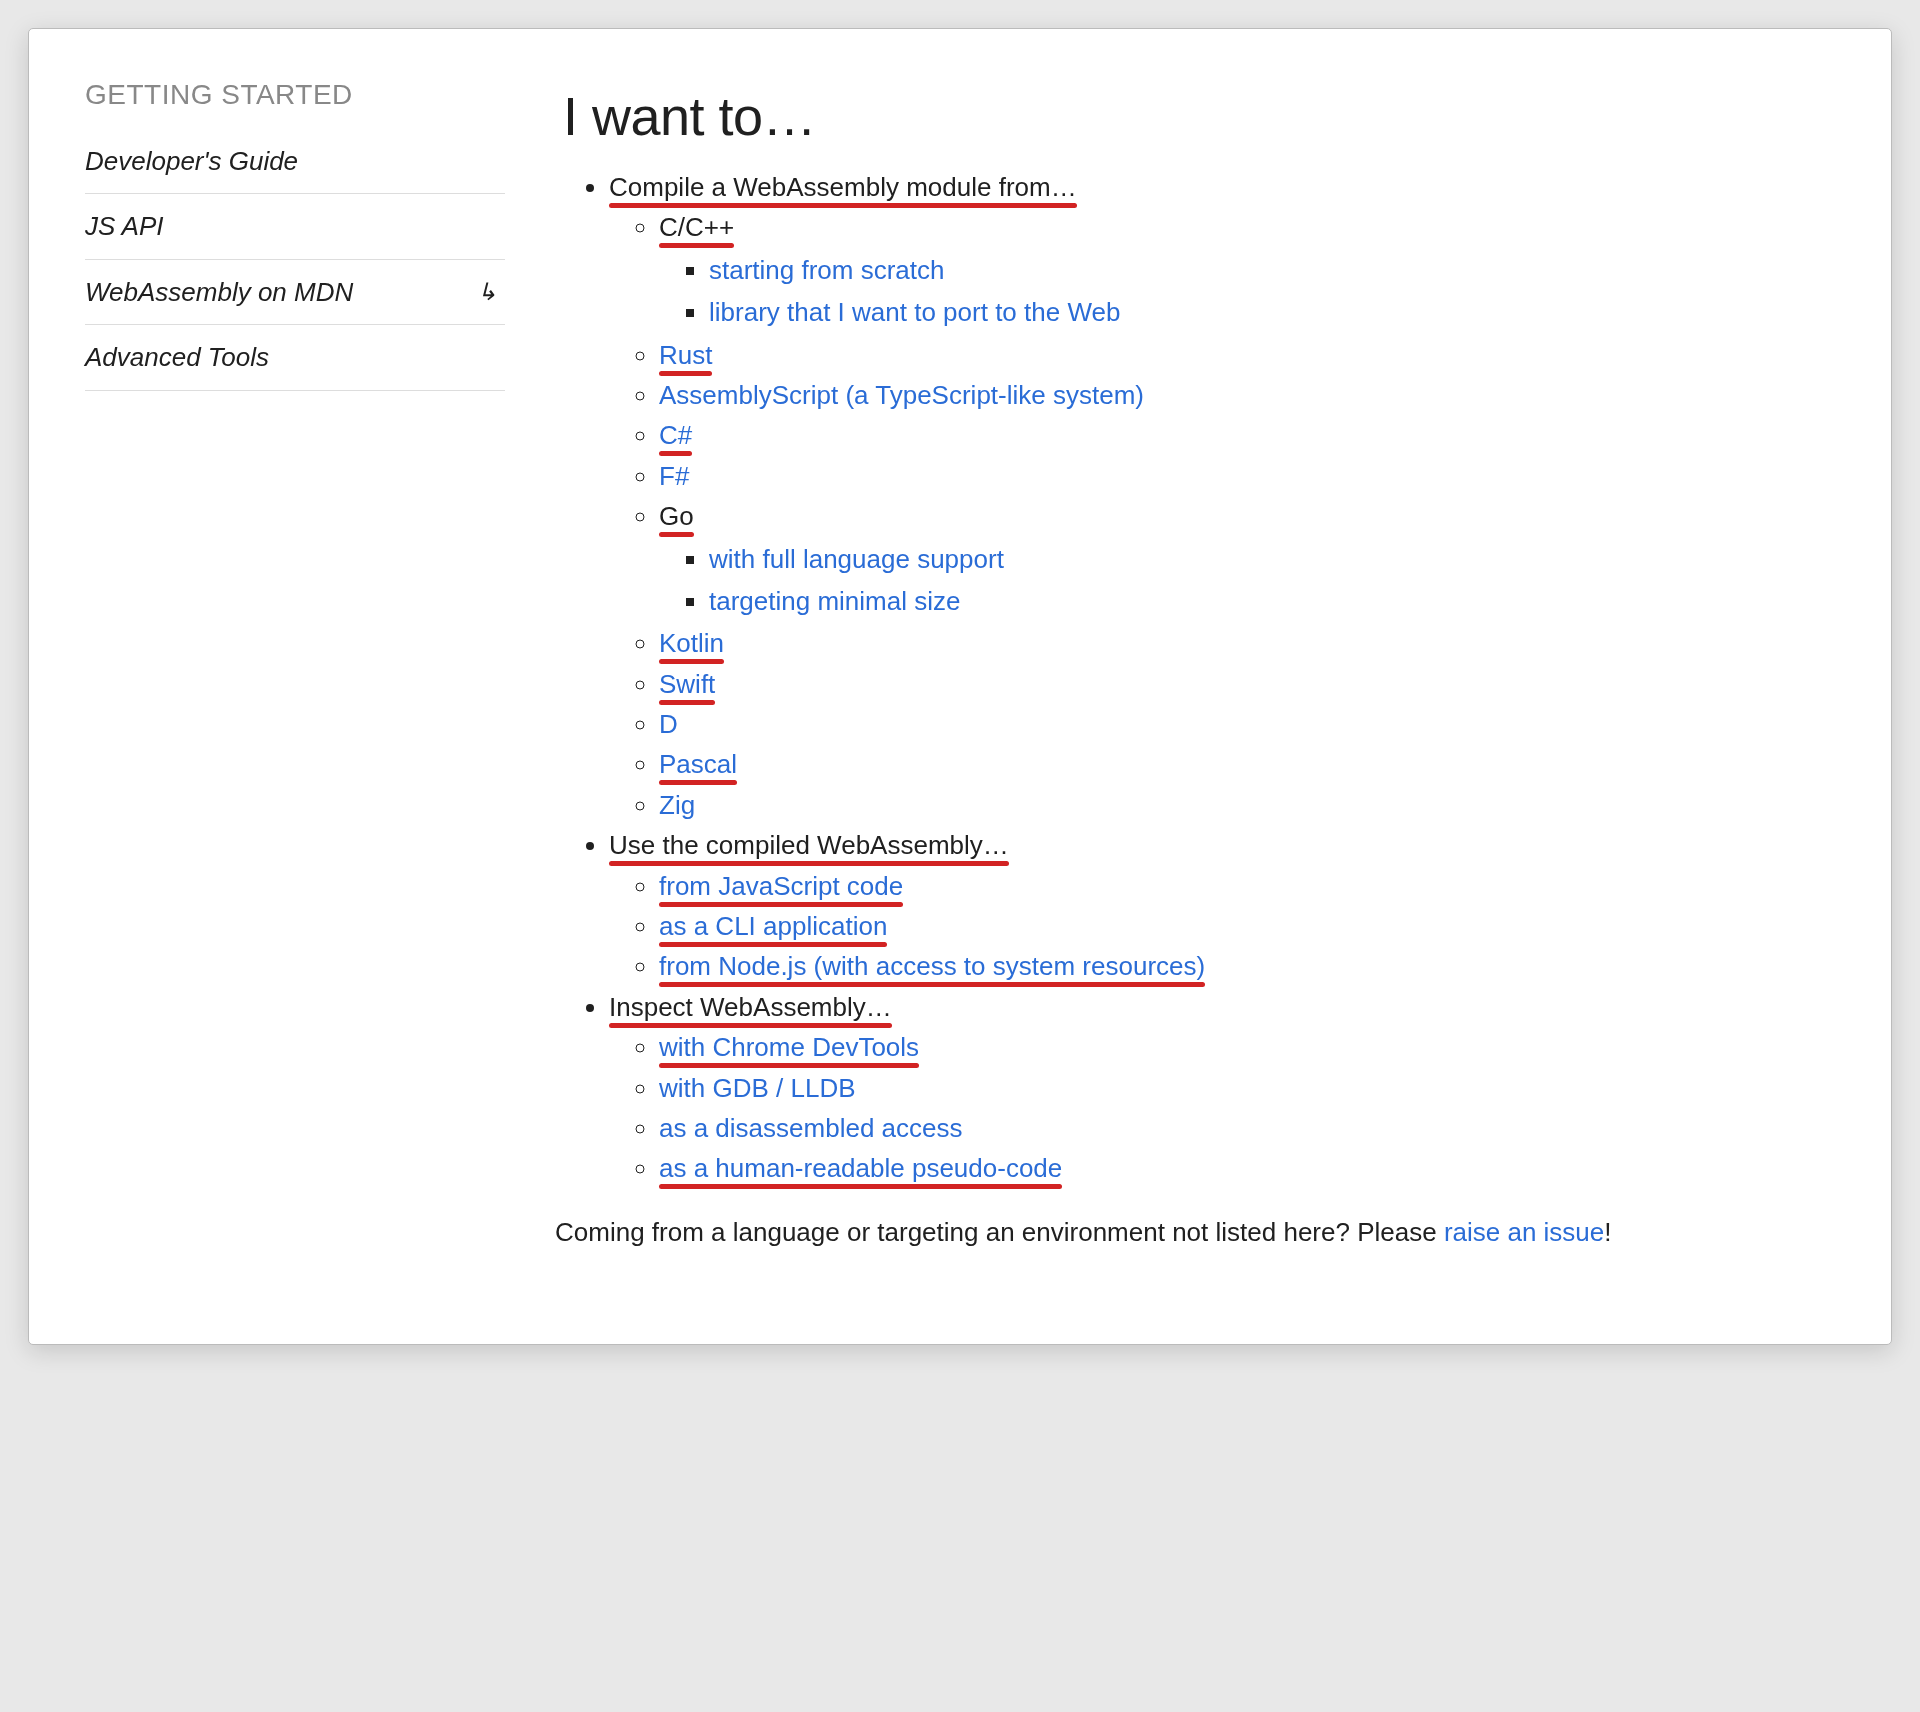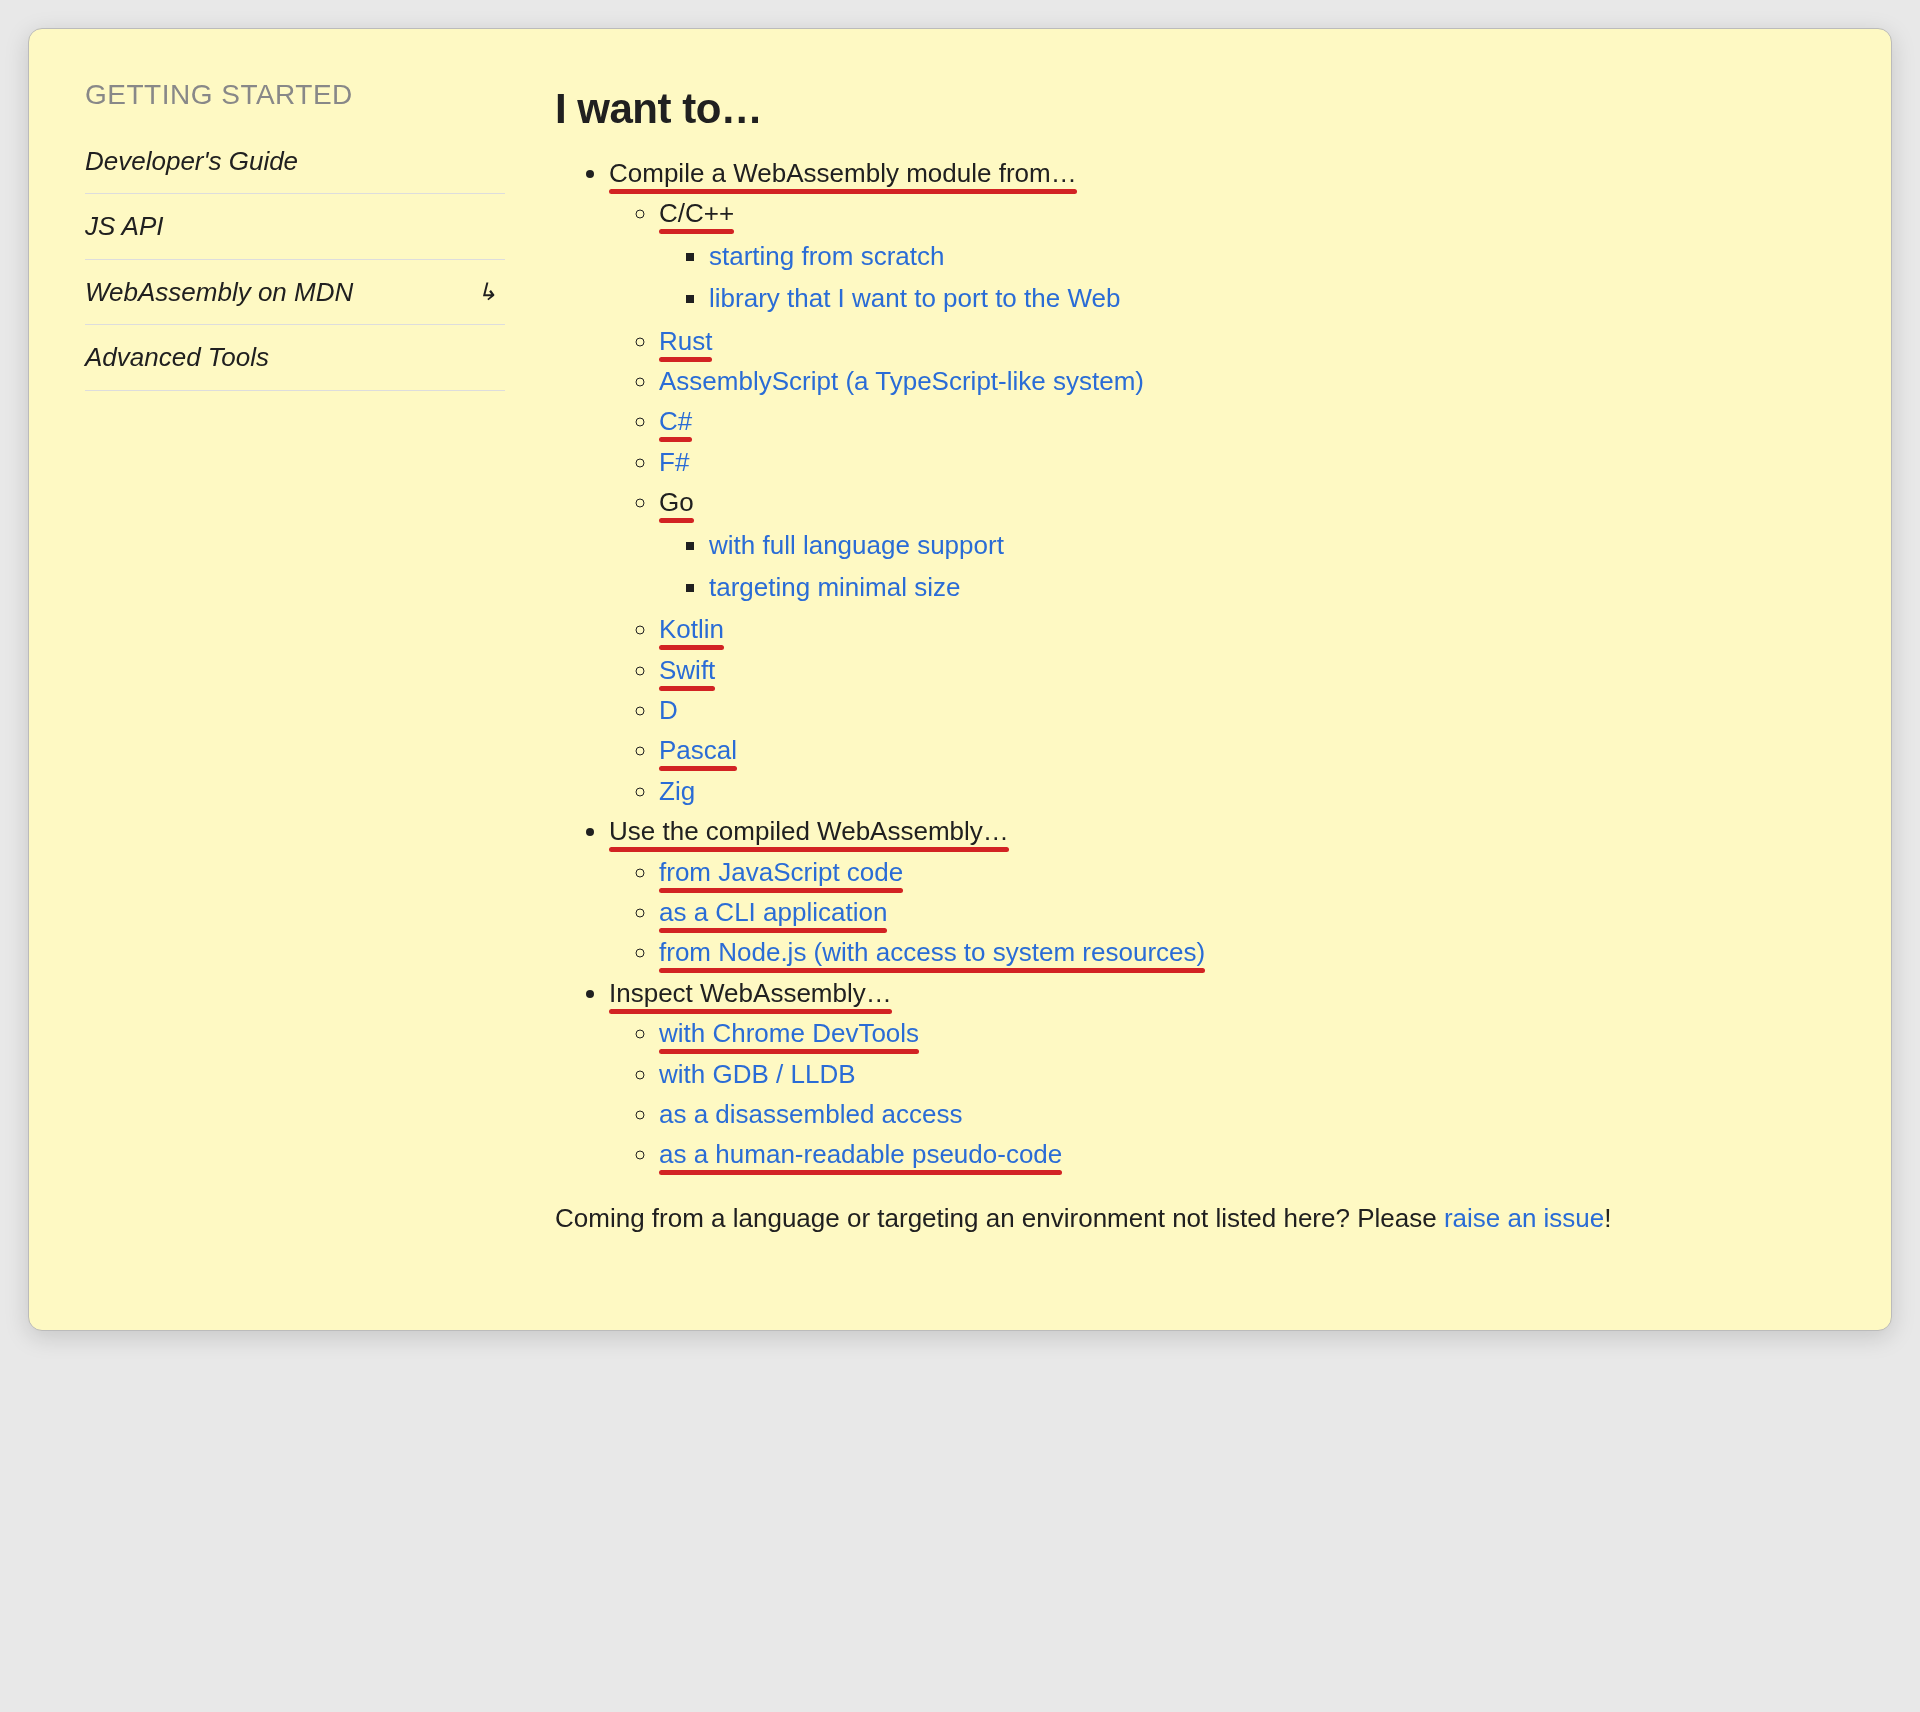--- a/index.html
+++ b/index.html
@@ -5,22 +5,22 @@
   * { box-sizing: border-box; }
   body {
     margin: 0;
     padding: 28px;
     background: #e8e8e8;
     font-family: -apple-system, BlinkMacSystemFont, "Segoe UI", Helvetica, Arial, sans-serif;
     font-size: 26px;
     color: #202020;
   }
   .frame {
-    background: #fef9c3;
-    border-radius: 14px;
+    background: #ffffff;
+    border-radius: 5px;
     border: 1px solid #bbb;
     box-shadow: 0 6px 24px rgba(0,0,0,0.15);
     padding: 50px 30px 70px 56px;
     max-width: 1864px;
     margin: 0 auto;
     display: flex;
     gap: 50px;
   }
   .sidebar {
     width: 420px;
@@ -52,23 +52,23 @@
   .ext-icon {
     font-size: 24px;
     color: #202020;
     padding-right: 8px;
   }
   .main {
     flex: 1;
     padding-top: 6px;
   }
   h1 {
-    margin: 0 0 22px 0;
-    font-size: 42px;
-    font-weight: 700;
+    margin: 0 0 22px 8px;
+    font-size: 54px;
+    font-weight: 400;
     letter-spacing: -0.5px;
   }
   ul.top {
     margin: 0 0 30px 0;
     padding-left: 54px;
   }
   ul.top > li {
     list-style-type: disc;
     margin-bottom: 2px;
   }

